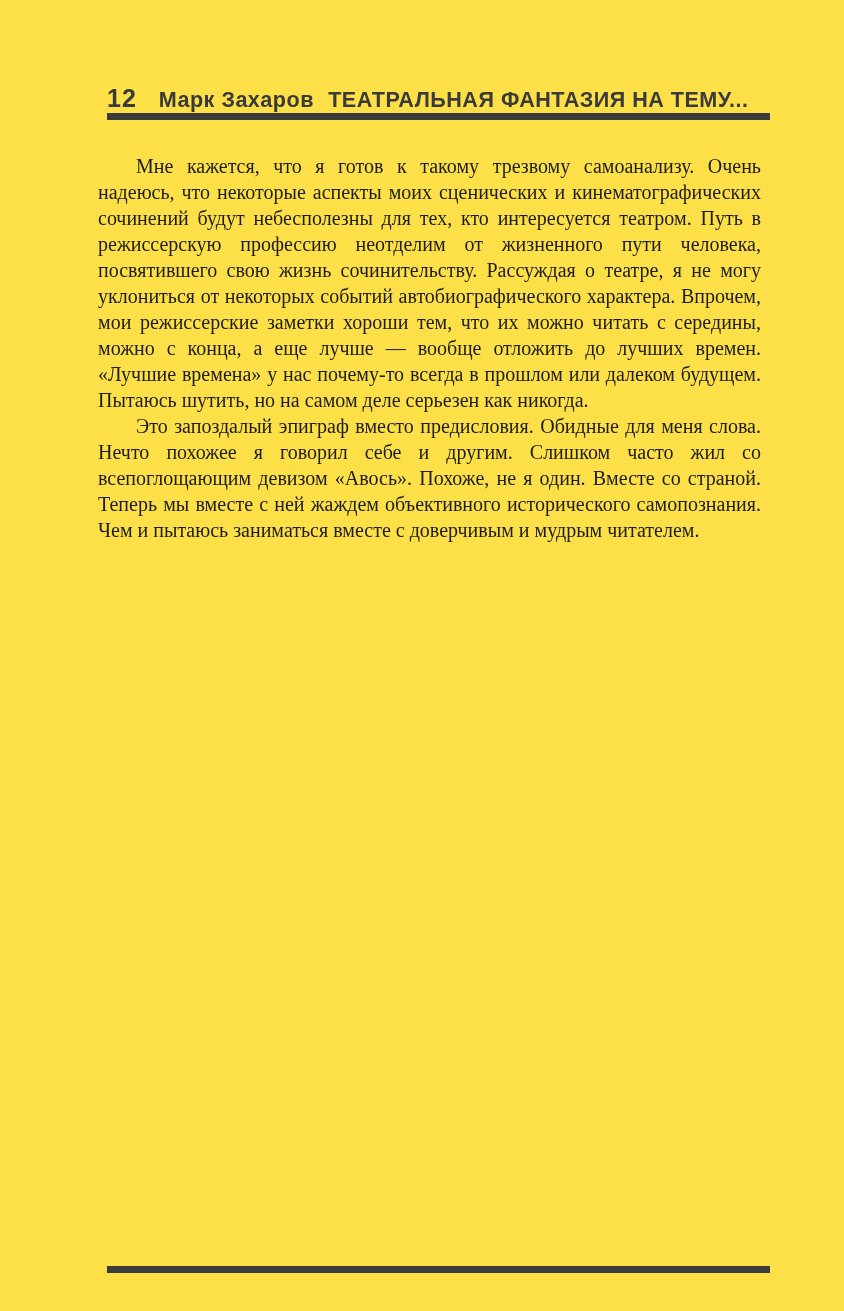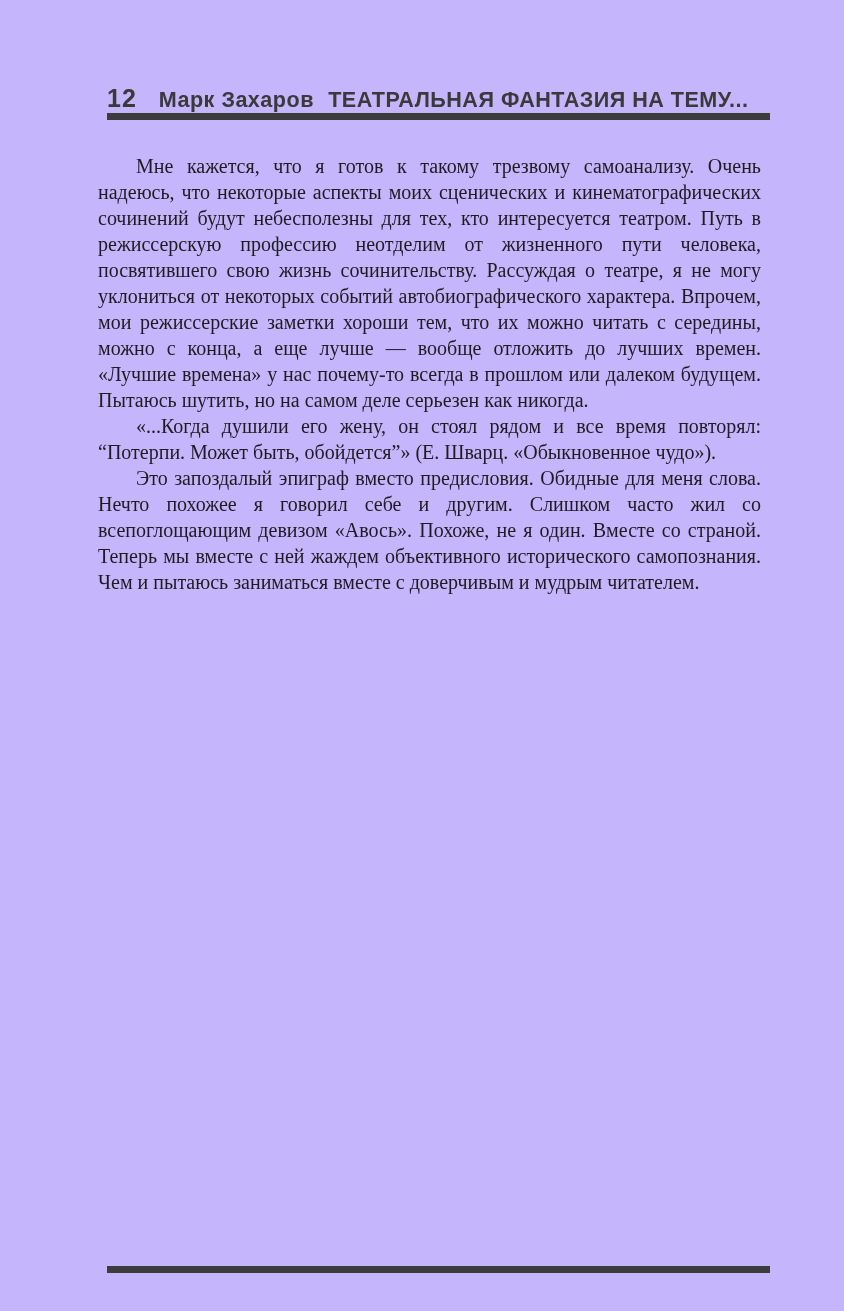--- a/index.html
+++ b/index.html
@@ -4,21 +4,21 @@
   <style>
     html, body {
       margin: 0;
       padding: 0;
       background: #ffffff;
     }
     .page {
       position: relative;
       width: 844px;
       height: 1311px;
-      background: #c4b5fd;
+      background: #fde047;
       overflow: hidden;
       font-family: "Liberation Serif", serif;
       color: #1d1d1d;
     }
     .page-header {
       position: absolute;
       top: 84px;
       left: 107px;
       width: 663px;
       display: flex;
@@ -85,19 +85,18 @@
     <span class="running-title">
       <span class="author">Марк Захаров</span>
       <span class="book-title">ТЕАТРАЛЬНАЯ ФАНТАЗИЯ НА ТЕМУ...</span>
     </span>
   </header>
 
   <div class="header-rule"></div>
 
   <main class="page-body">
     <p>Мне кажется, что я готов к такому трезвому самоанализу. Очень надеюсь, что некоторые аспекты моих сценических и кинематографических сочинений будут небесполезны для тех, кто интересуется театром. Путь в режиссерскую профессию неотделим от жизненного пути человека, посвятившего свою жизнь сочинительству. Рассуждая о театре, я не могу уклониться от некоторых событий автобиографического характера. Впрочем, мои режиссерские заметки хороши тем, что их можно читать с середины, можно с конца, а еще лучше — вообще отложить до лучших времен. «Лучшие времена» у нас почему-то всегда в прошлом или далеком будущем. Пытаюсь шутить, но на самом деле серьезен как никогда.</p>
-    <p>«...Когда душили его жену, он стоял рядом и все время повторял: “Потерпи. Может быть, обойдется”» (Е. Шварц. «Обыкновенное чудо»).</p>
     <p>Это запоздалый эпиграф вместо предисловия. Обидные для меня слова. Нечто похожее я говорил себе и другим. Слишком часто жил со всепоглощающим девизом «Авось». Похоже, не я один. Вместе со страной. Теперь мы вместе с ней жаждем объективного исторического самопознания. Чем и пытаюсь заниматься вместе с доверчивым и мудрым читателем.</p>
   </main>
 
   <div class="footer-rule"></div>
 
 </div>
 
 </body></html>

